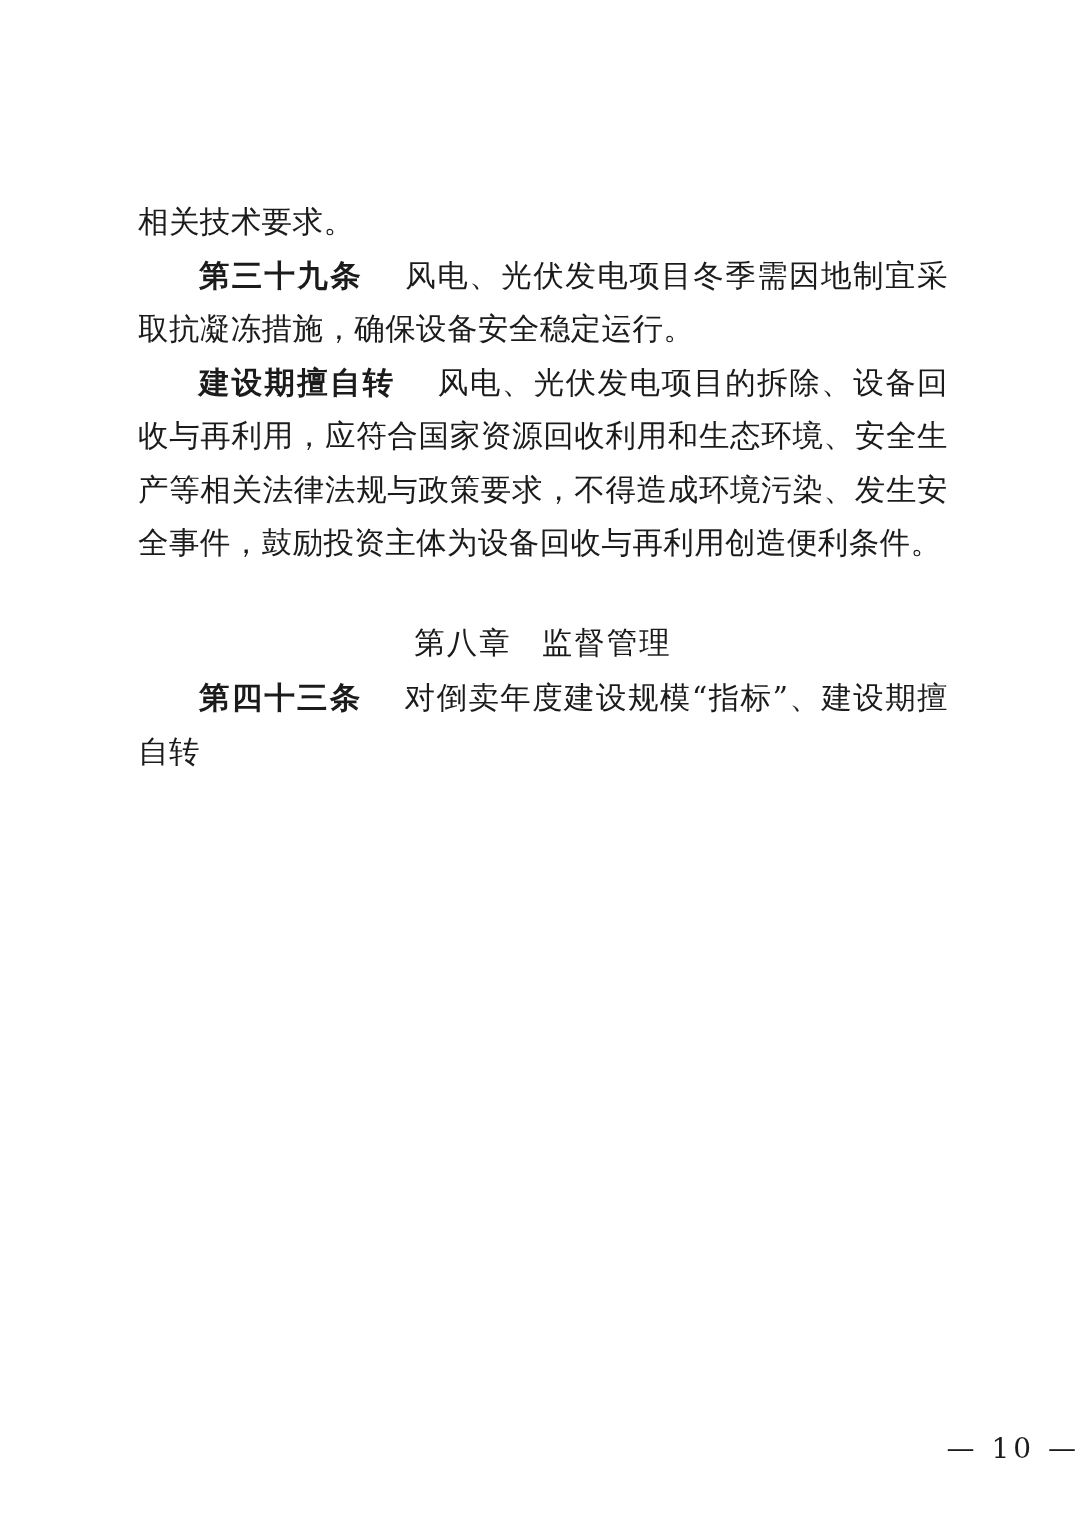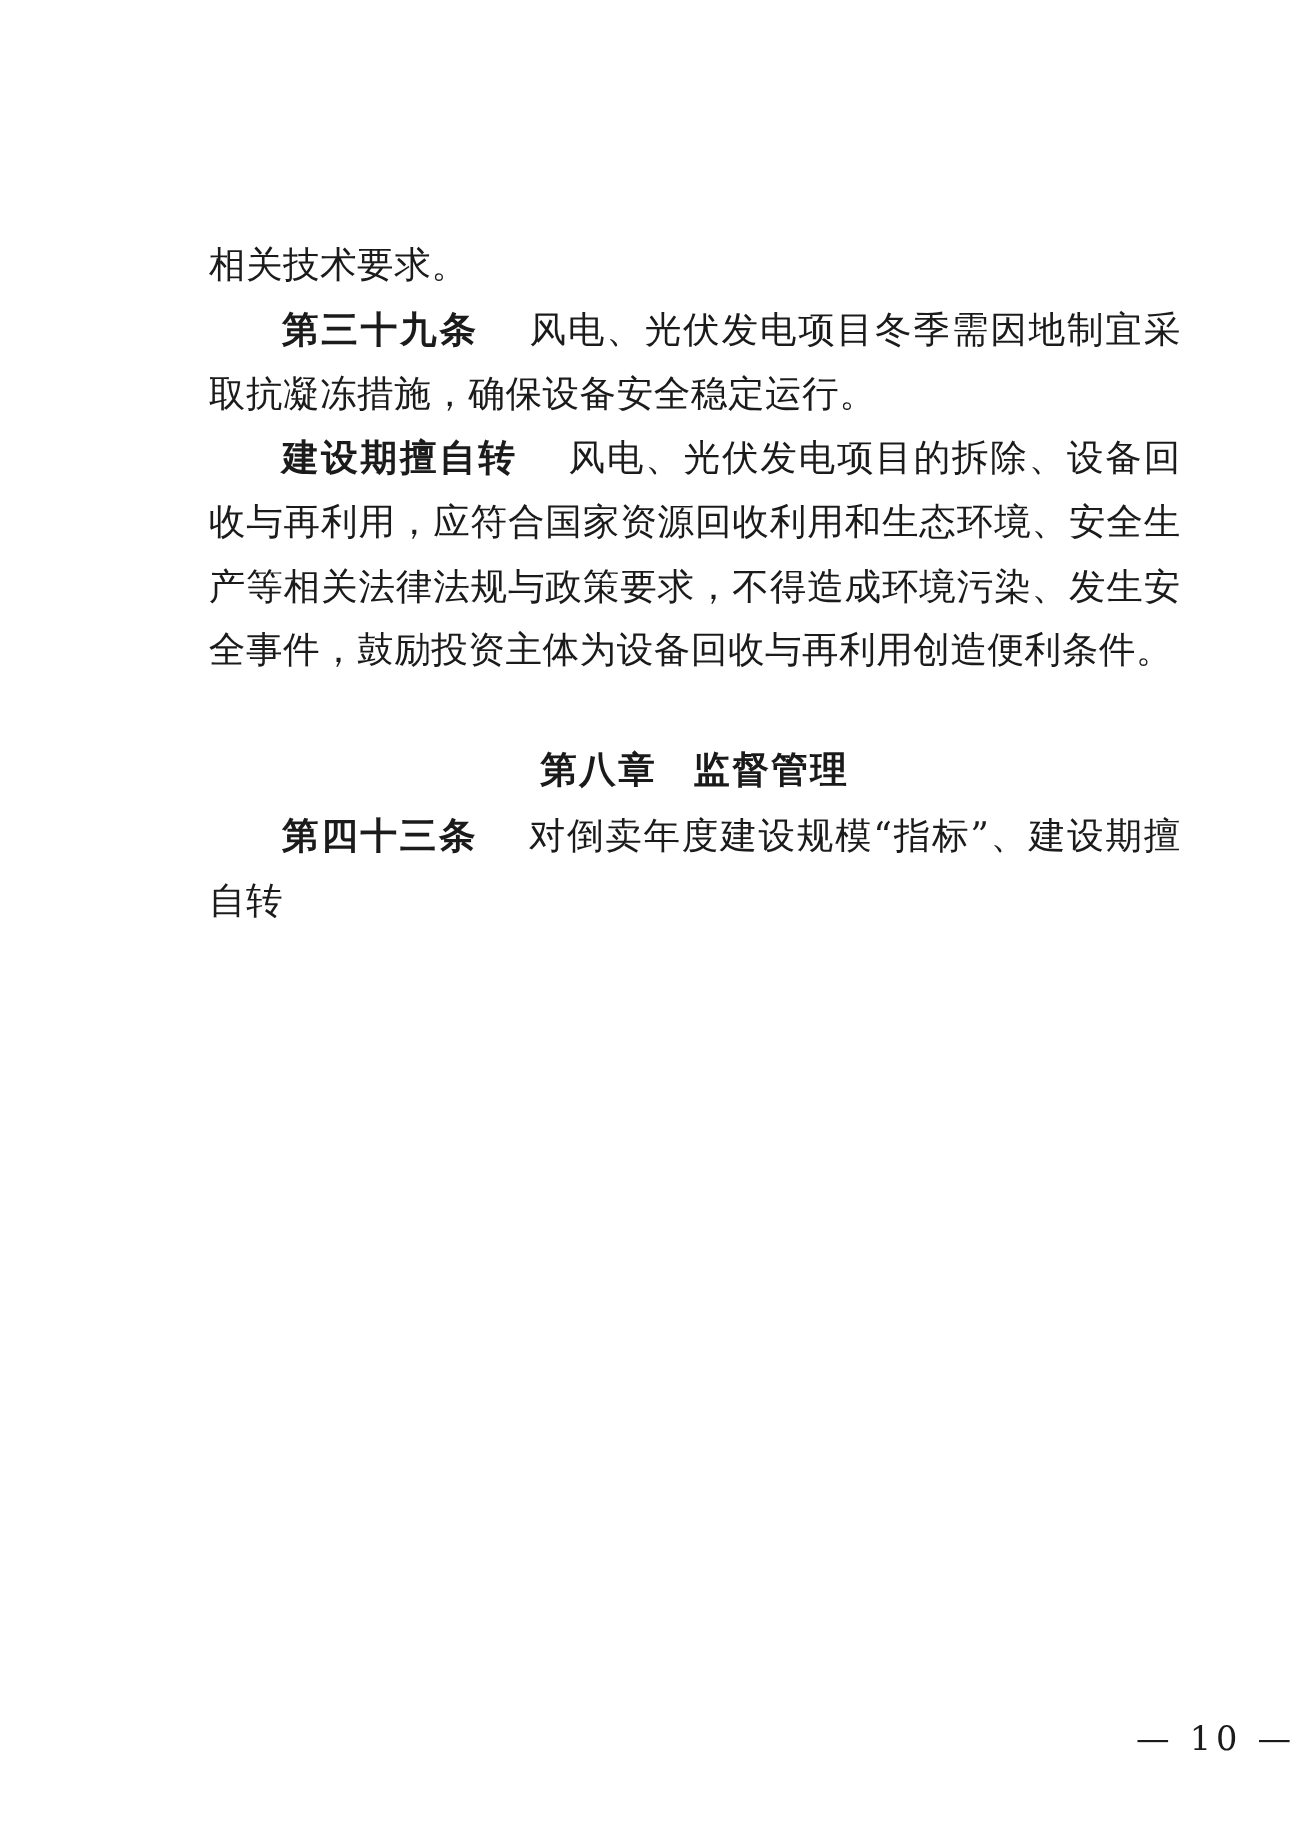--- a/index.html
+++ b/index.html
@@ -19,21 +19,20 @@
     position: absolute;
     top: 0;
     left: 0;
     width: 1080px;
     height: 1527px;
     box-sizing: border-box;
     padding: 195px 135px 0 138px;
   }
   .doc-body {
     width: 810px;
-    margin-left: 36px;
   }
   p.para {
     margin: 0;
     font-size: 30.5px;
     line-height: 53.5px;
     text-align: justify;
     text-justify: inter-ideograph;
     letter-spacing: 0.4px;
     font-family: "DejaVu Serif", "Liberation Serif", serif;
     color: #1b1b1b;
@@ -42,21 +41,21 @@
     text-indent: 61px;
   }
   .art-label {
     font-weight: bold;
     letter-spacing: 1.2px;
   }
   .chapter-heading {
     margin: 0;
     font-size: 30.5px;
     line-height: 53.5px;
-    font-weight: bold;
+    font-weight: normal;
     text-align: center;
     letter-spacing: 2px;
     padding-top: 46px;
     padding-bottom: 2px;
   }
   .chapter-heading .sep {
     display: inline-block;
     width: 30px;
   }
   .footer {

